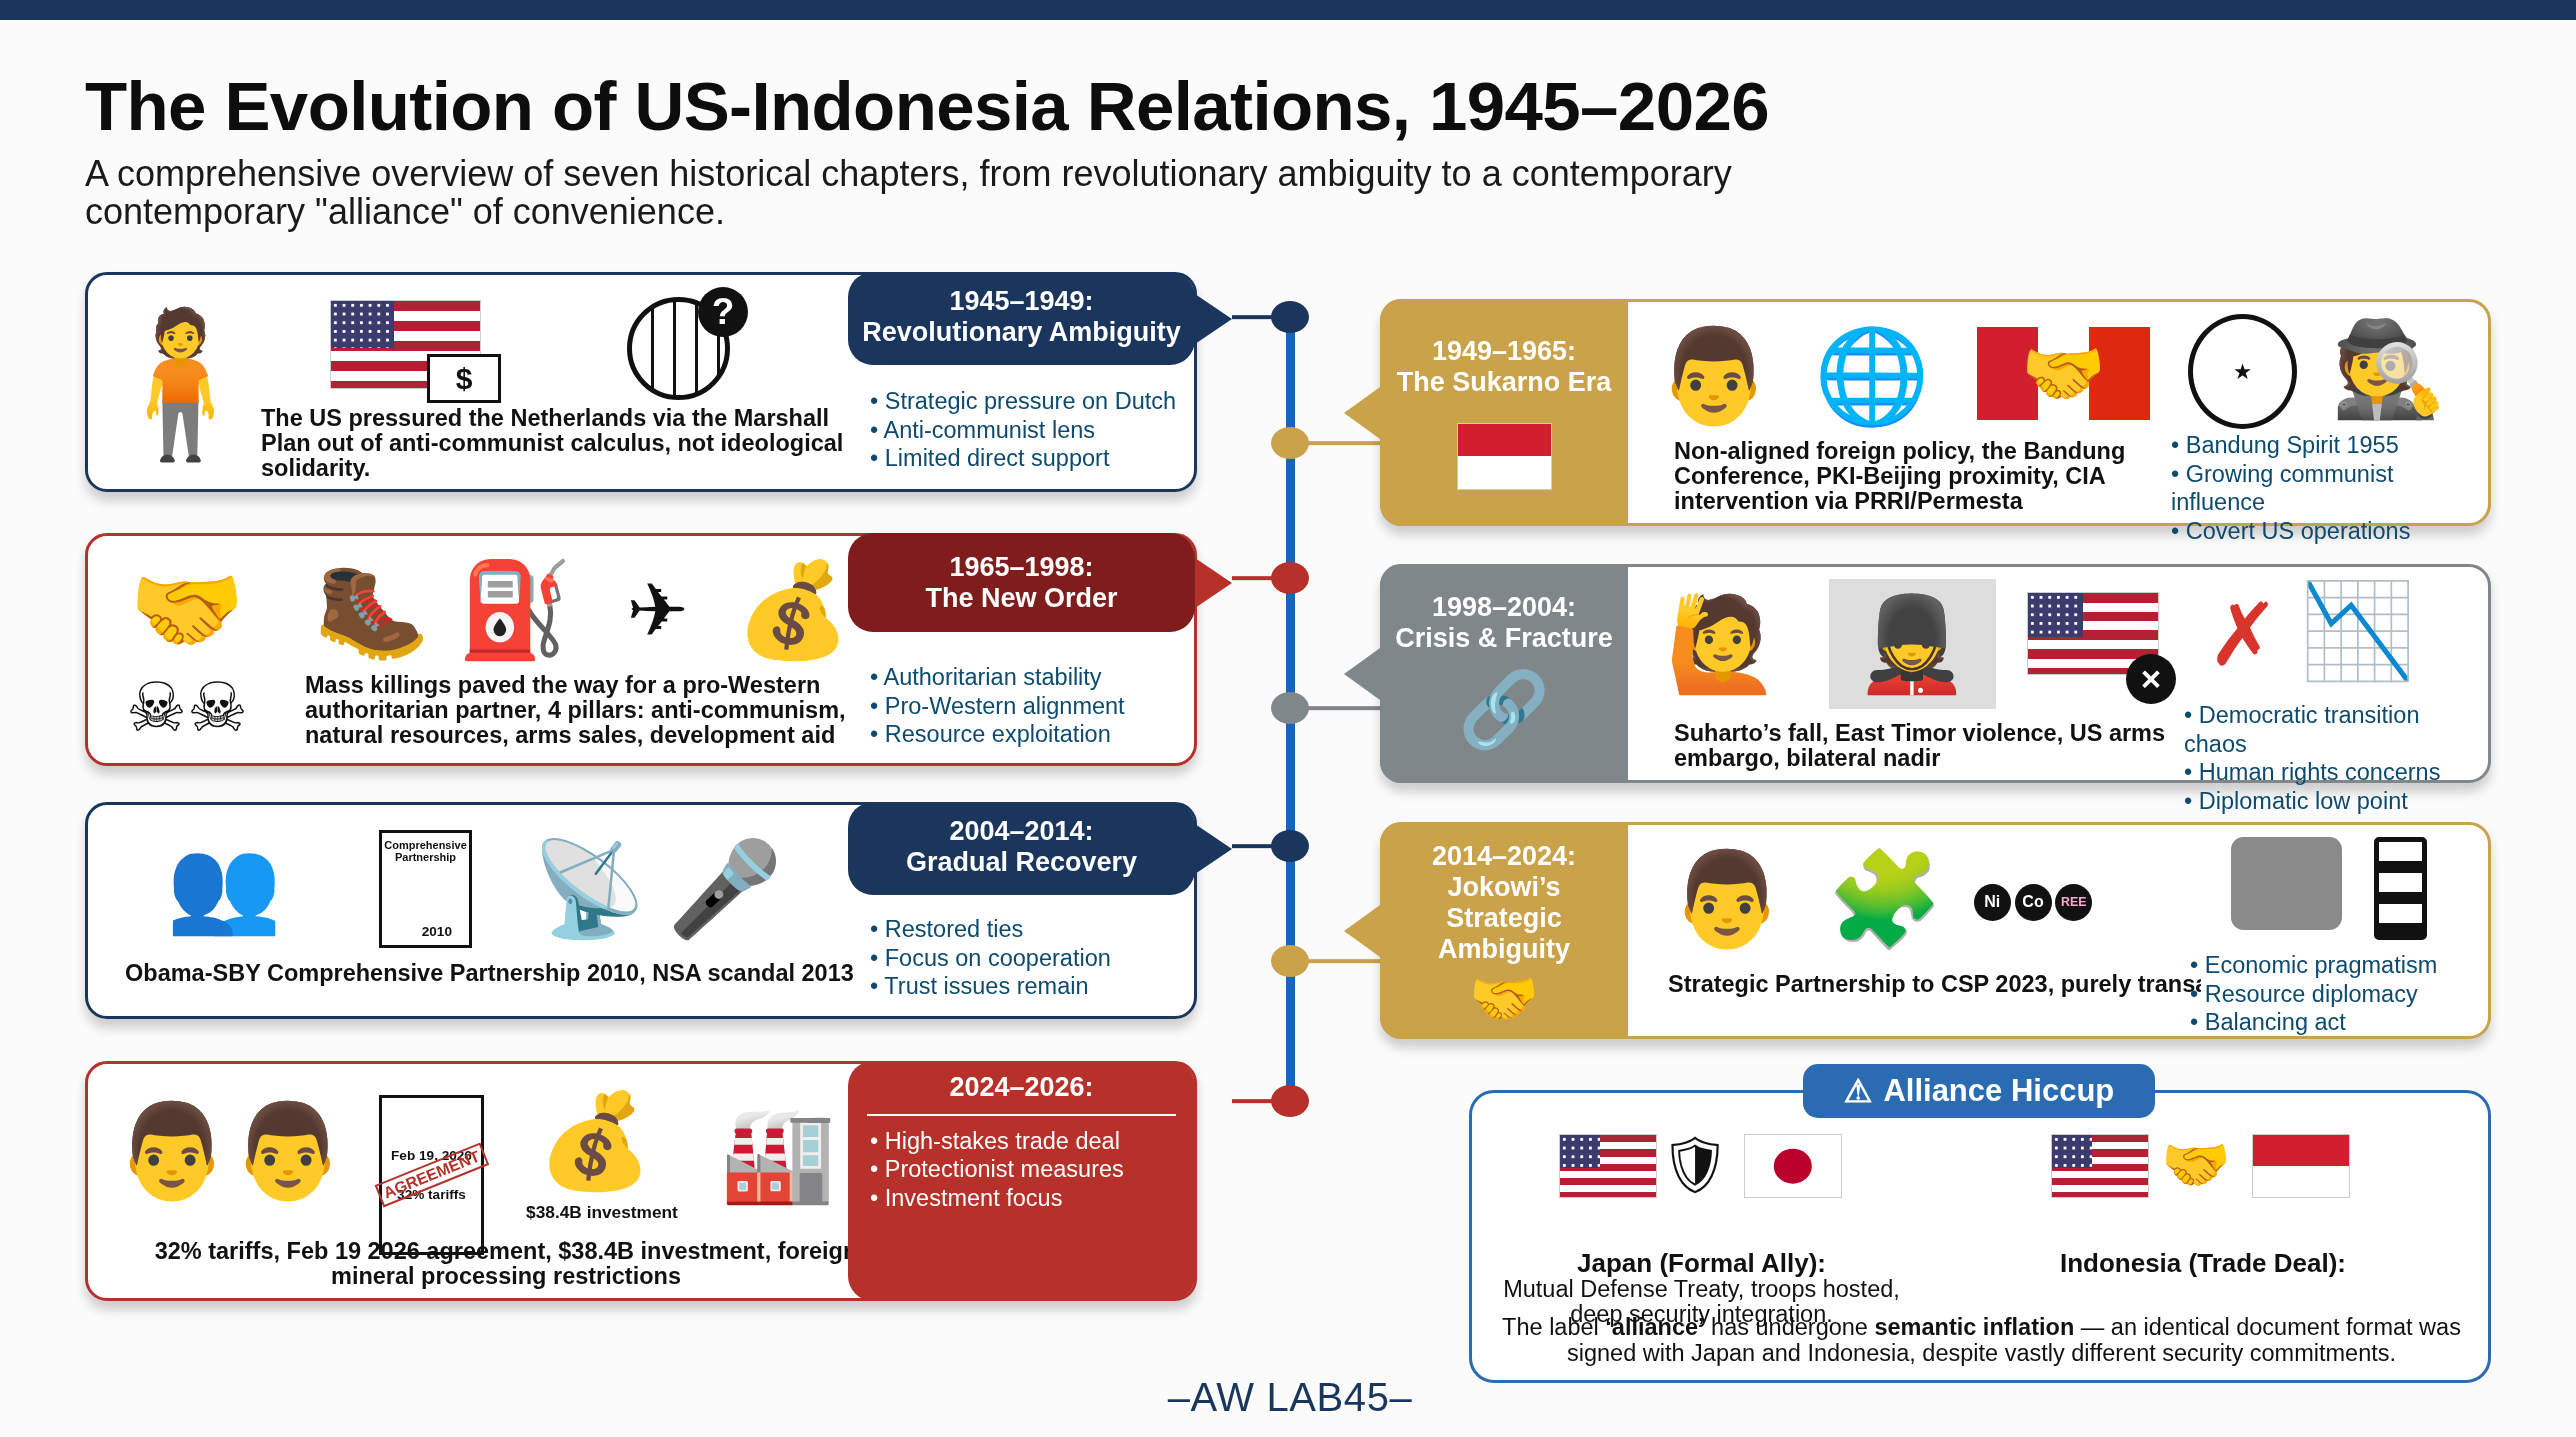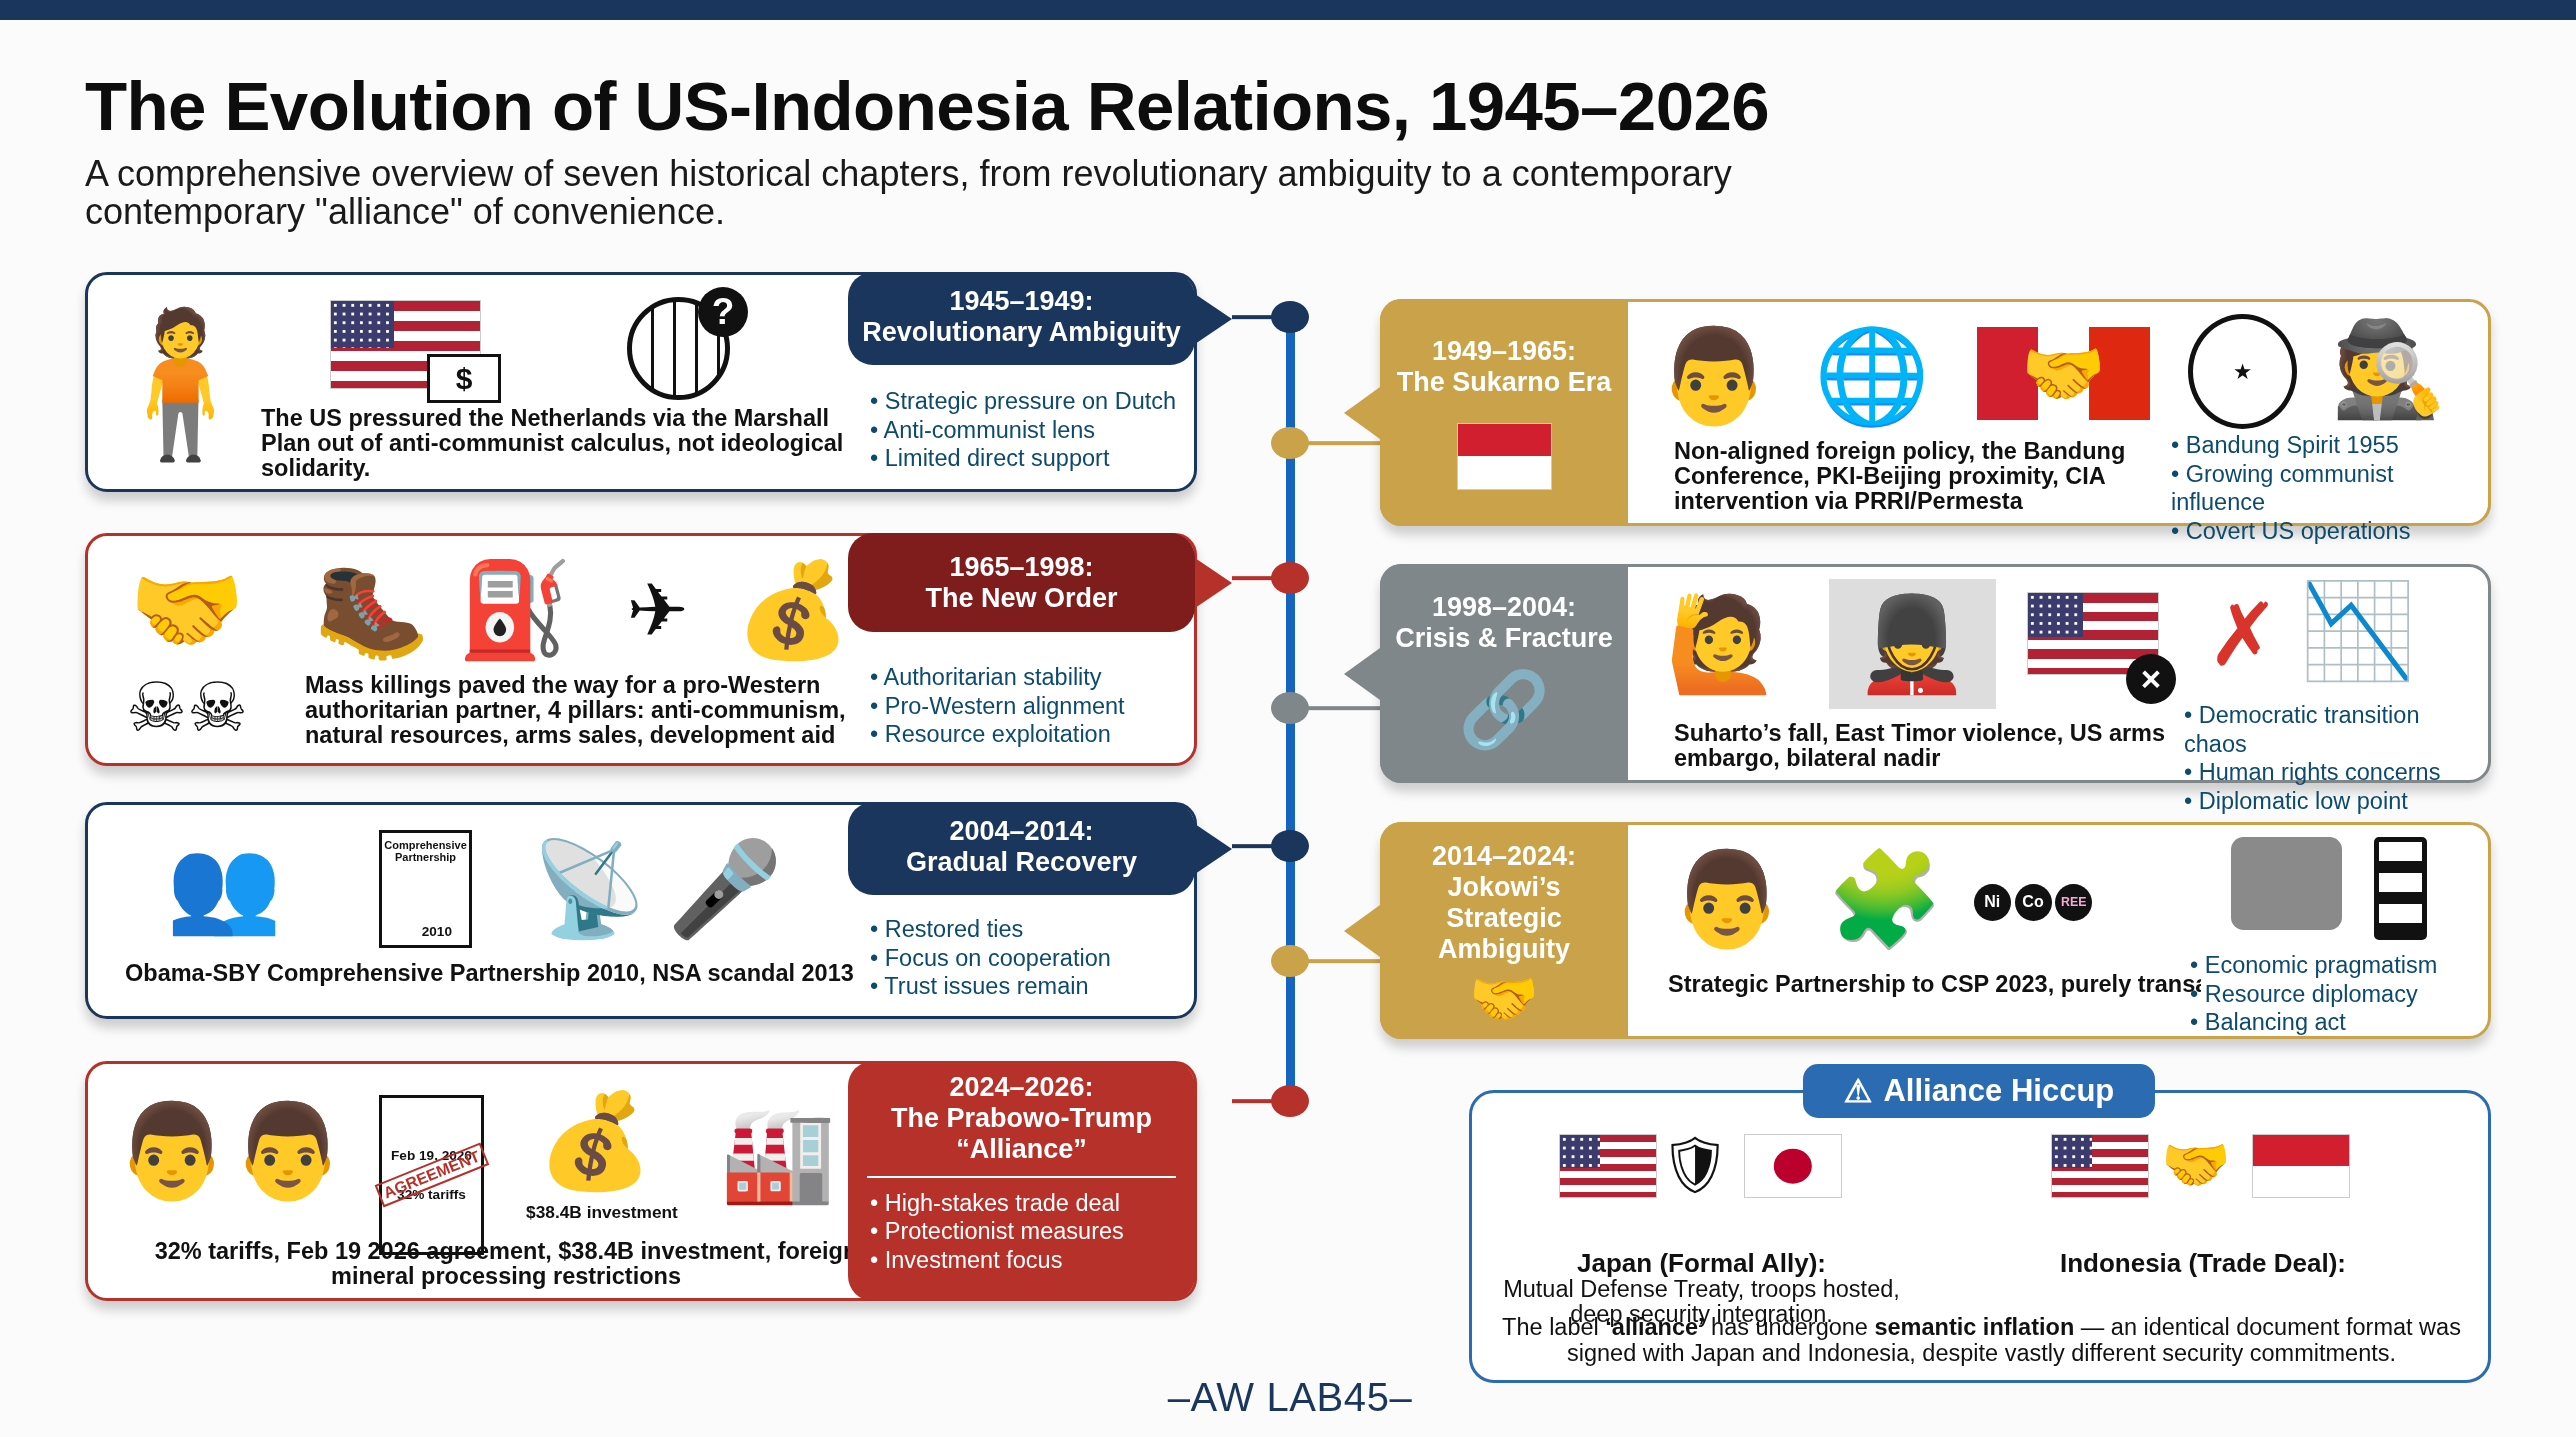--- a/index.html
+++ b/index.html
@@ -124,21 +124,20 @@
     <span style="font-size:16px;font-weight:700;color:#b5312a;border:2.5px solid #b5312a;padding:1.2px 3.7px;transform:rotate(-22deg);">AGREEMENT</span>
     <span style="font-size:13.6px;font-weight:700;">32% tariffs</span>
   </div>
   <div class="icon glyph" style="left:433px;top:25px;width:149px;height:105px;">💰</div>
   <div class="desc" style="left:421px;top:136px;width:186px;text-align:center;font-size:17.3px;">$38.4B investment</div>
   <div class="icon glyph" style="left:619px;top:25px;width:142px;height:130px;">🏭</div>
   <div class="desc" style="left:62px;top:175px;width:712px;text-align:center;">32% tariffs, Feb 19 2026 agreement, $38.4B investment, foreign mineral processing restrictions</div>
 </div>
 <div class="tab" style="left:848px;top:1061px;width:347px;height:240px;background:#b5312a;border-radius:25px 25px 25px 25px;padding-top:11px;">
   <span class="yr">2024–2026:</span>
-  <span class="nm" style="padding:0 25px;">The Prabowo-Trump “Alliance”</span>
   <div style="margin:11px 18.6px 0;height:1.9px;background:#fff;"></div>
   <ul class="bullets" style="position:static;text-align:left;margin:11px 0 0 22px;color:#fff;font-weight:400;">
     <li>High-stakes trade deal</li>
     <li>Protectionist measures</li>
     <li>Investment focus</li>
   </ul>
 </div>
 
 <div class="panel" style="left:1380px;top:299px;width:1111px;height:227px;border-color:#c9a24a;">
   <div class="icon glyph" style="left:272px;top:12.4px;width:118px;height:124px;">👨</div>

